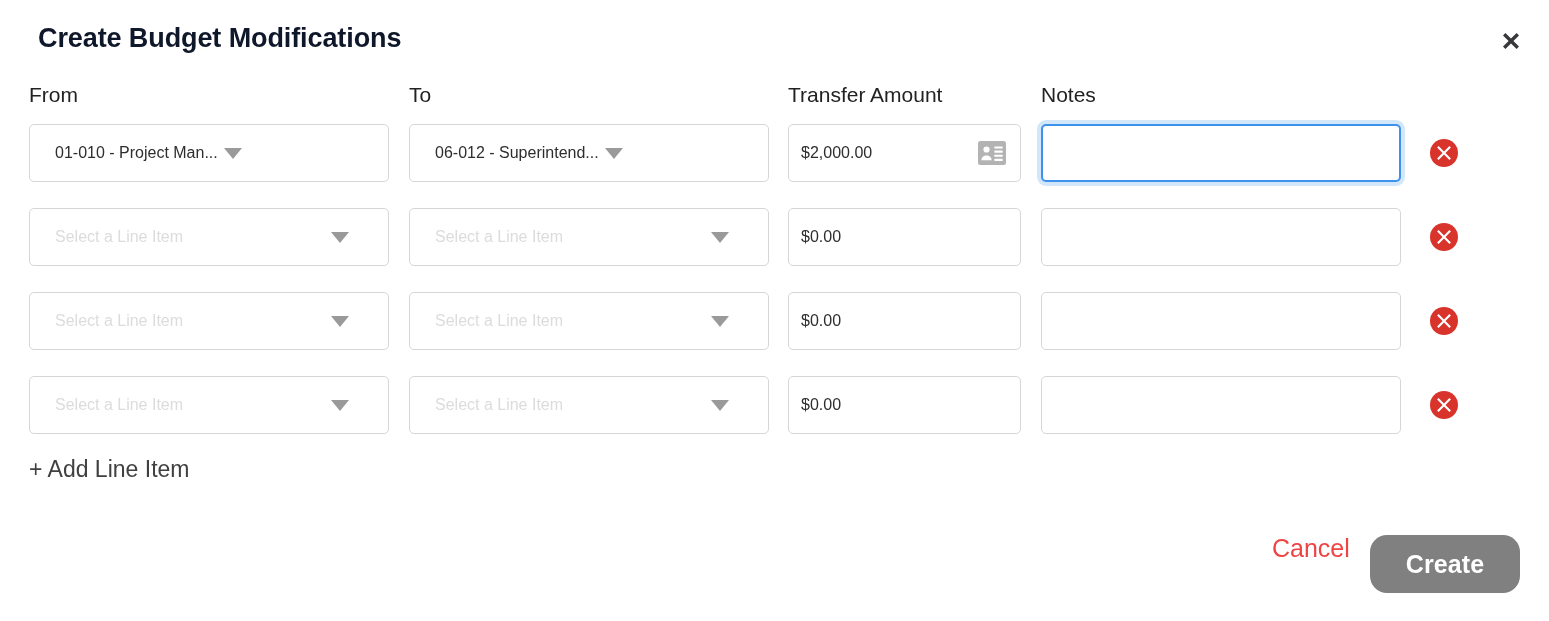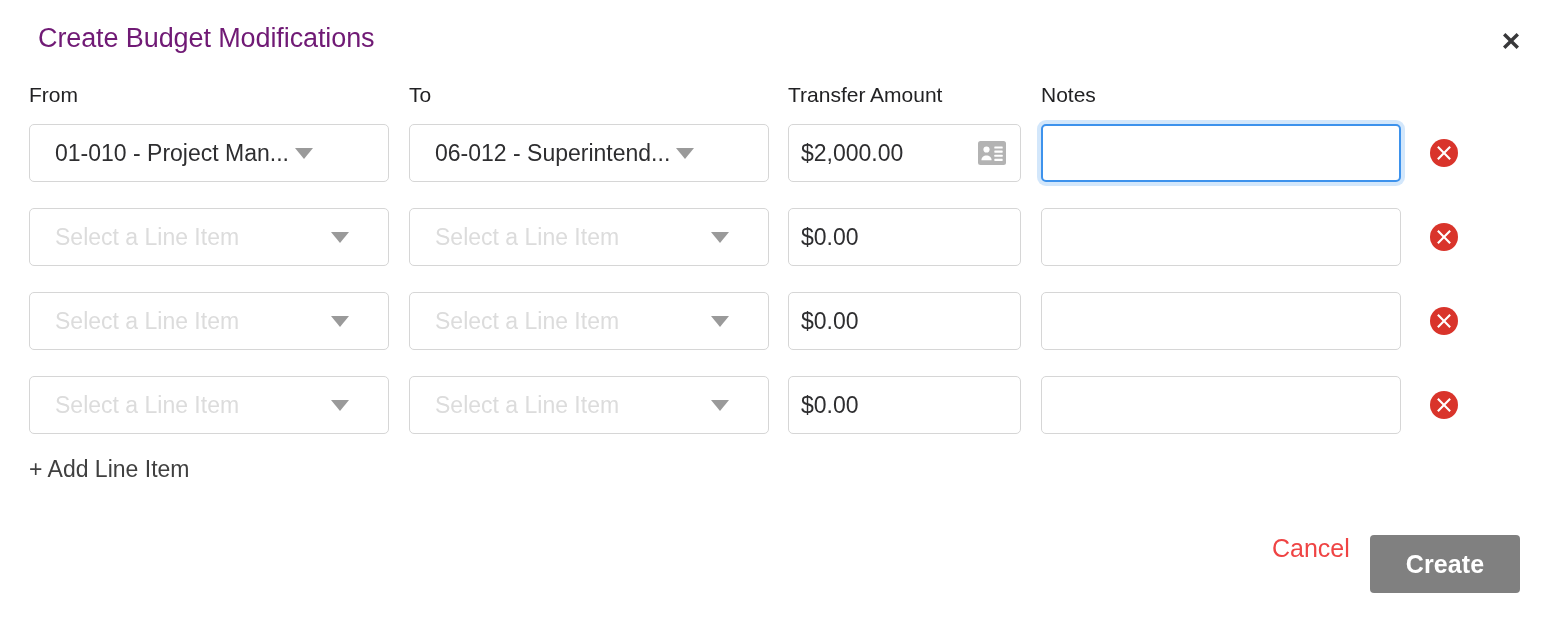--- a/index.html
+++ b/index.html
@@ -30,22 +30,22 @@
     position: absolute;
     left: 0; top: 0;
     width: 1549px;
     height: 72px;
   }
   .dialog-title {
     position: absolute;
     left: 38px;
     top: 23px;
     font-size: 27px;
-    font-weight: normal;
-    color: #701a75;
+    font-weight: bold;
+    color: #0f172a;
     letter-spacing: -0.1px;
     white-space: nowrap;
   }
   .close-button {
     position: absolute;
     left: 1494px;
     top: 24px;
     width: 34px;
     height: 34px;
     display: flex;
@@ -88,21 +88,21 @@
 
   .field {
     position: absolute;
     box-sizing: border-box;
     background: #ffffff;
     border: 1px solid #d6d6d6;
     border-radius: 5px;
     height: 58px;
     display: flex;
     align-items: center;
-    font-size: 23px;
+    font-size: 16px;
     color: #2e2e30;
   }
 
   .select-field {
     cursor: pointer;
     padding-left: 25px;
     padding-right: 10px;
   }
   .select-from { left: 29px;  width: 360px; }
   .select-to   { left: 409px; width: 360px; }
@@ -209,21 +209,21 @@
   }
   .create-button {
     position: absolute;
     left: 1370px;
     top: 15px;
     width: 150px;
     height: 58px;
     background: #808080;
     color: #ffffff;
     border: none;
-    border-radius: 4px;
+    border-radius: 17px;
     font-size: 25px;
     font-weight: bold;
     font-family: "Liberation Sans", sans-serif;
     cursor: pointer;
     letter-spacing: 0.1px;
   }
 </style>
 </head>
 <body>
 

